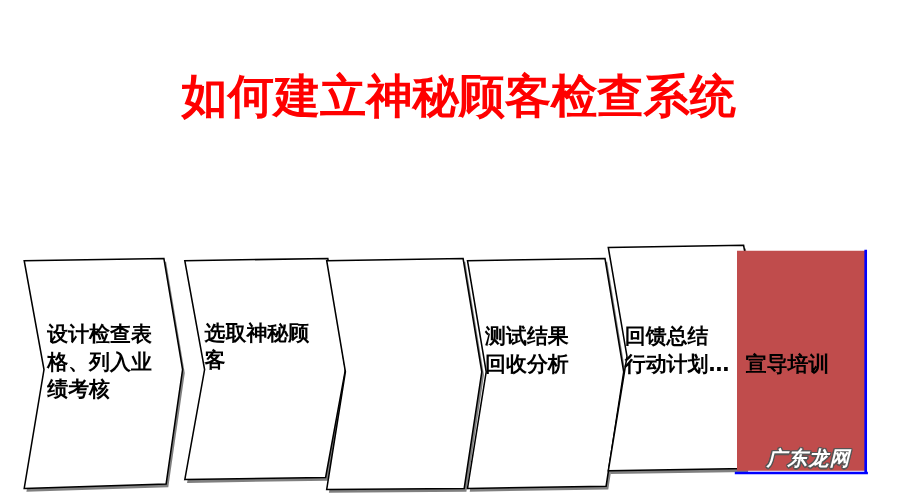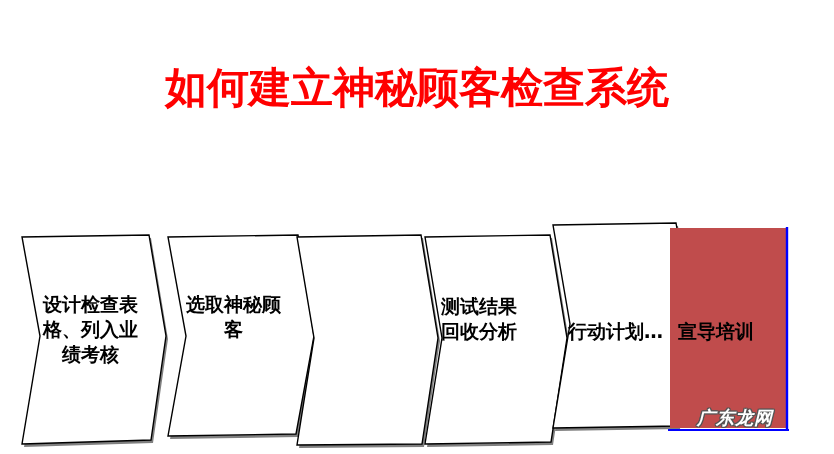--- a/index.html
+++ b/index.html
@@ -65,21 +65,20 @@
   .chevron-label {
     position: absolute;
     font-weight: bold;
     color: #000000;
     font-size: 19px;
     line-height: 25px;
     white-space: pre;
     letter-spacing: 0px;
     font-family: "DejaVu Sans", "Liberation Sans", sans-serif;
     pointer-events: none;
-    text-align: center;
   }
 
   
   #watermark {
     position: absolute;
     left: 697px;
     top: 404px;
     font-size: 18px;
     line-height: 28px;
     font-weight: bold;
@@ -108,21 +107,21 @@
         <path d="M 22,212 L 151,208 L 166,104 L 149,3 L 22,5 L 40,104 Z" fill="#ffffff" stroke="#000000" stroke-width="1.4"></path>
       </svg>
       <div class="chevron-label" style="left:43px; top:60px;"><span>设计检查表</span><br><span>格、列入业</span><br><span>绩考核</span></div>
     </div>
 
     <div class="chevron" style="left:148px; top:232px; width:180px; height:220px;">
       <svg width="180" height="220" viewBox="0 0 180 220">
         <path d="M 20,204 L 148,202 L 166,104 L 150,3 L 20,5 L 38,104 Z" fill="#808080" stroke="none" transform="translate(2,3)"></path>
         <path d="M 20,204 L 148,202 L 166,104 L 150,3 L 20,5 L 38,104 Z" fill="#ffffff" stroke="#000000" stroke-width="1.4"></path>
       </svg>
-      <div class="chevron-label" style="left:38px; top:60px;"><span>选取神秘顾</span><br><span>客</span></div>
+      <div class="chevron-label" style="left:38px; top:60px;font-family:Liberation Mono, monospace;"><span>选取神秘顾</span><br><span>客</span></div>
     </div>
 
     <div class="chevron" style="left:275px; top:232px; width:180px; height:226px;">
       <svg width="180" height="226" viewBox="0 0 180 226">
         <path d="M 22,213 L 147,212 L 163,106 L 146,3 L 22,5 L 39,106 Z" fill="#808080" stroke="none" transform="translate(2,3)"></path>
         <path d="M 22,213 L 147,212 L 163,106 L 146,3 L 22,5 L 39,106 Z" fill="#ffffff" stroke="#000000" stroke-width="1.4"></path>
       </svg>
     </div>
 
     <div class="chevron" style="left:403px; top:232px; width:180px; height:226px;">
@@ -131,21 +130,21 @@
         <path d="M 22,212 L 148,210 L 164,106 L 147,3 L 22,5 L 39,106 Z" fill="#ffffff" stroke="#000000" stroke-width="1.4"></path>
       </svg>
       <div class="chevron-label" style="left:38px; top:62px;"><span>测试结果</span><br><span>回收分析</span></div>
     </div>
 
     <div class="chevron" style="left:530px; top:218px; width:180px; height:224px;">
       <svg width="180" height="224" viewBox="0 0 180 224">
         <path d="M 23,210 L 148,208 L 164,106 L 146,5 L 23,7 L 40,106 Z" fill="#808080" stroke="none" transform="translate(2,3)"></path>
         <path d="M 23,210 L 148,208 L 164,106 L 146,5 L 23,7 L 40,106 Z" fill="#ffffff" stroke="#000000" stroke-width="1.4"></path>
       </svg>
-      <div class="chevron-label" style="left:38px; top:76px;"><br><span>行动计划…</span></div>
+      <div class="chevron-label" style="left:38px; top:76px;"><span>回馈总结</span><br><span>行动计划…</span></div>
     </div>
 
     <div class="chevron" style="left:658px; top:222px; width:176px; height:218px;">
       <svg width="176" height="218" viewBox="0 0 176 218">
         <path d="M 12,206 L 129,206 L 129,6 L 12,6 Z" fill="#c04c4c" stroke="none"></path>
         <line x1="129" y1="5" x2="129" y2="209" stroke="#0000ff" stroke-width="2.4"></line>
         <line x1="10" y1="208" x2="131" y2="208" stroke="#0000ff" stroke-width="2.2"></line>
       </svg>
       <div class="chevron-label" style="left:20px; top:72px;"><br><span>宣导培训</span></div>
     </div>

